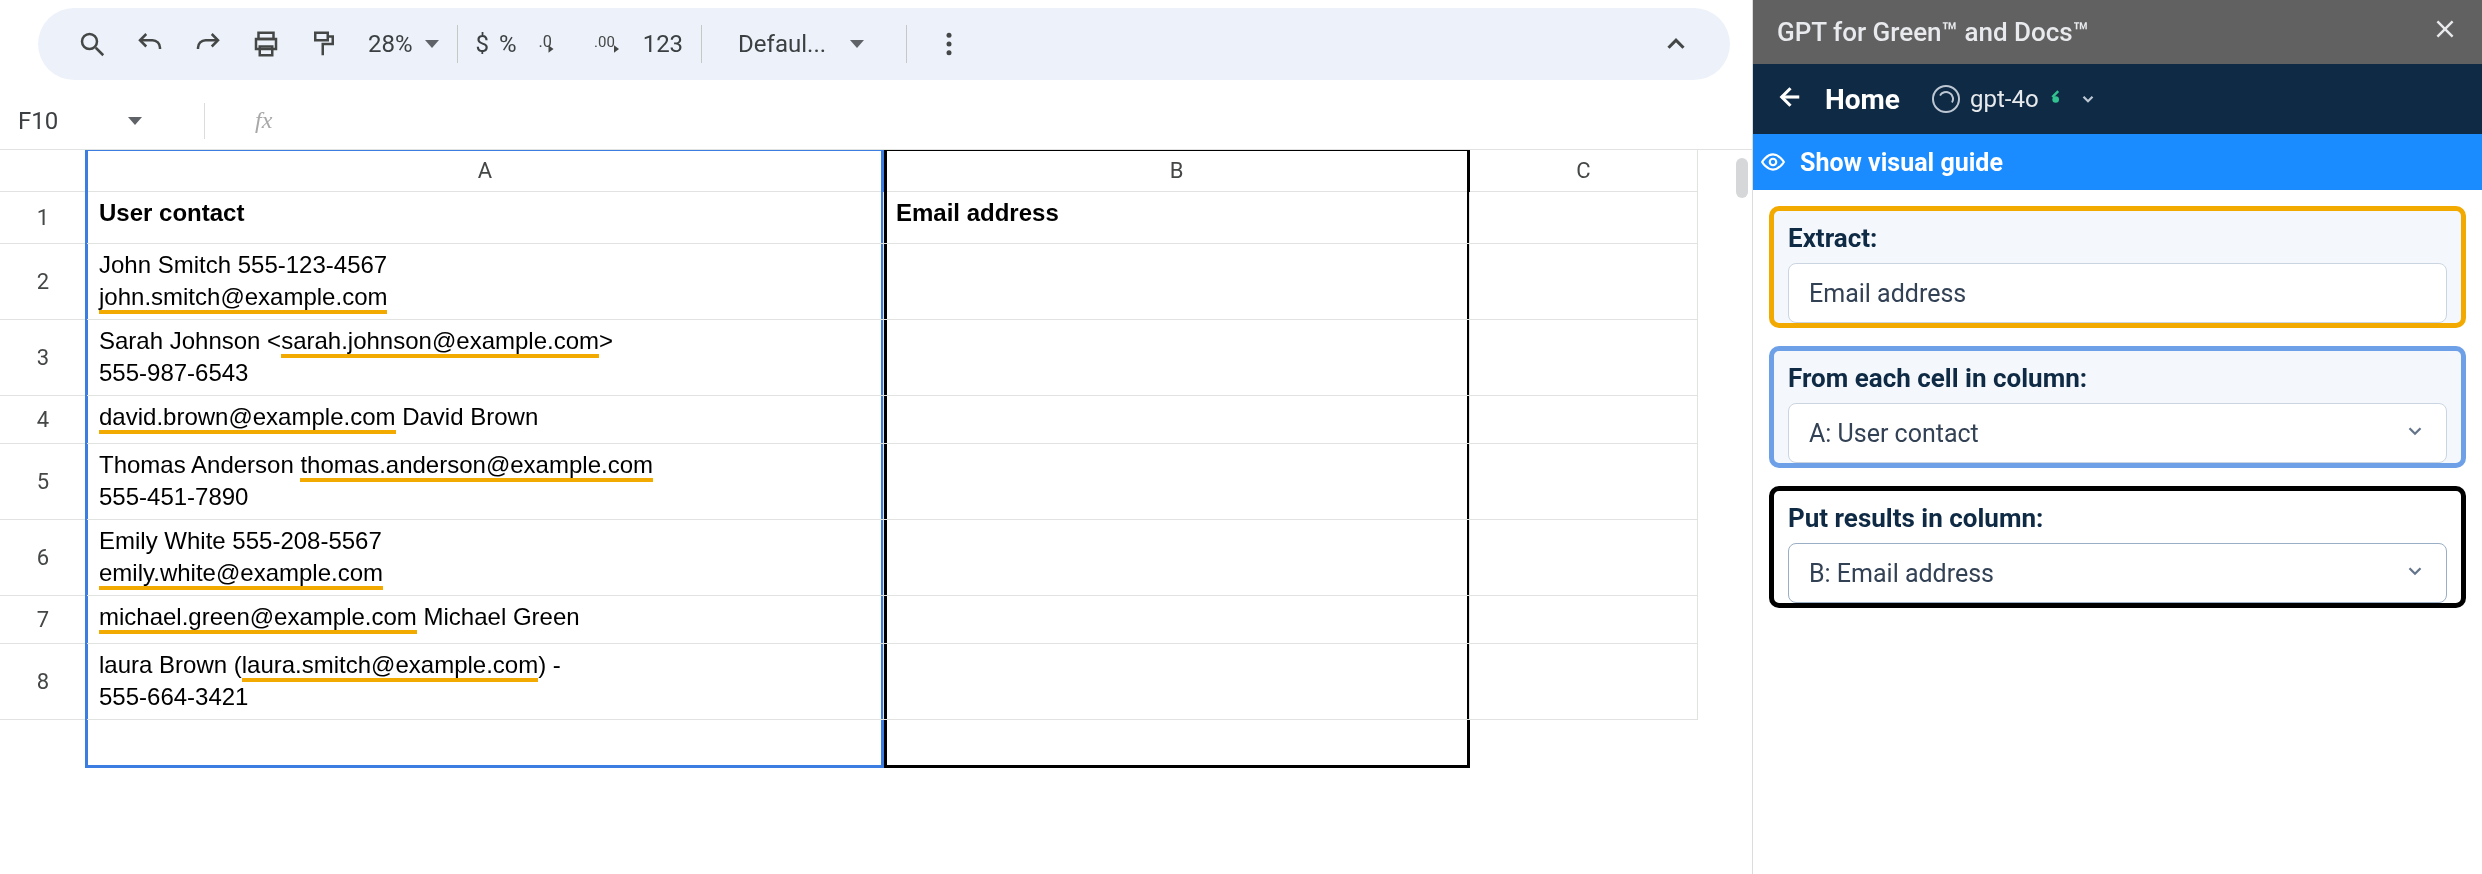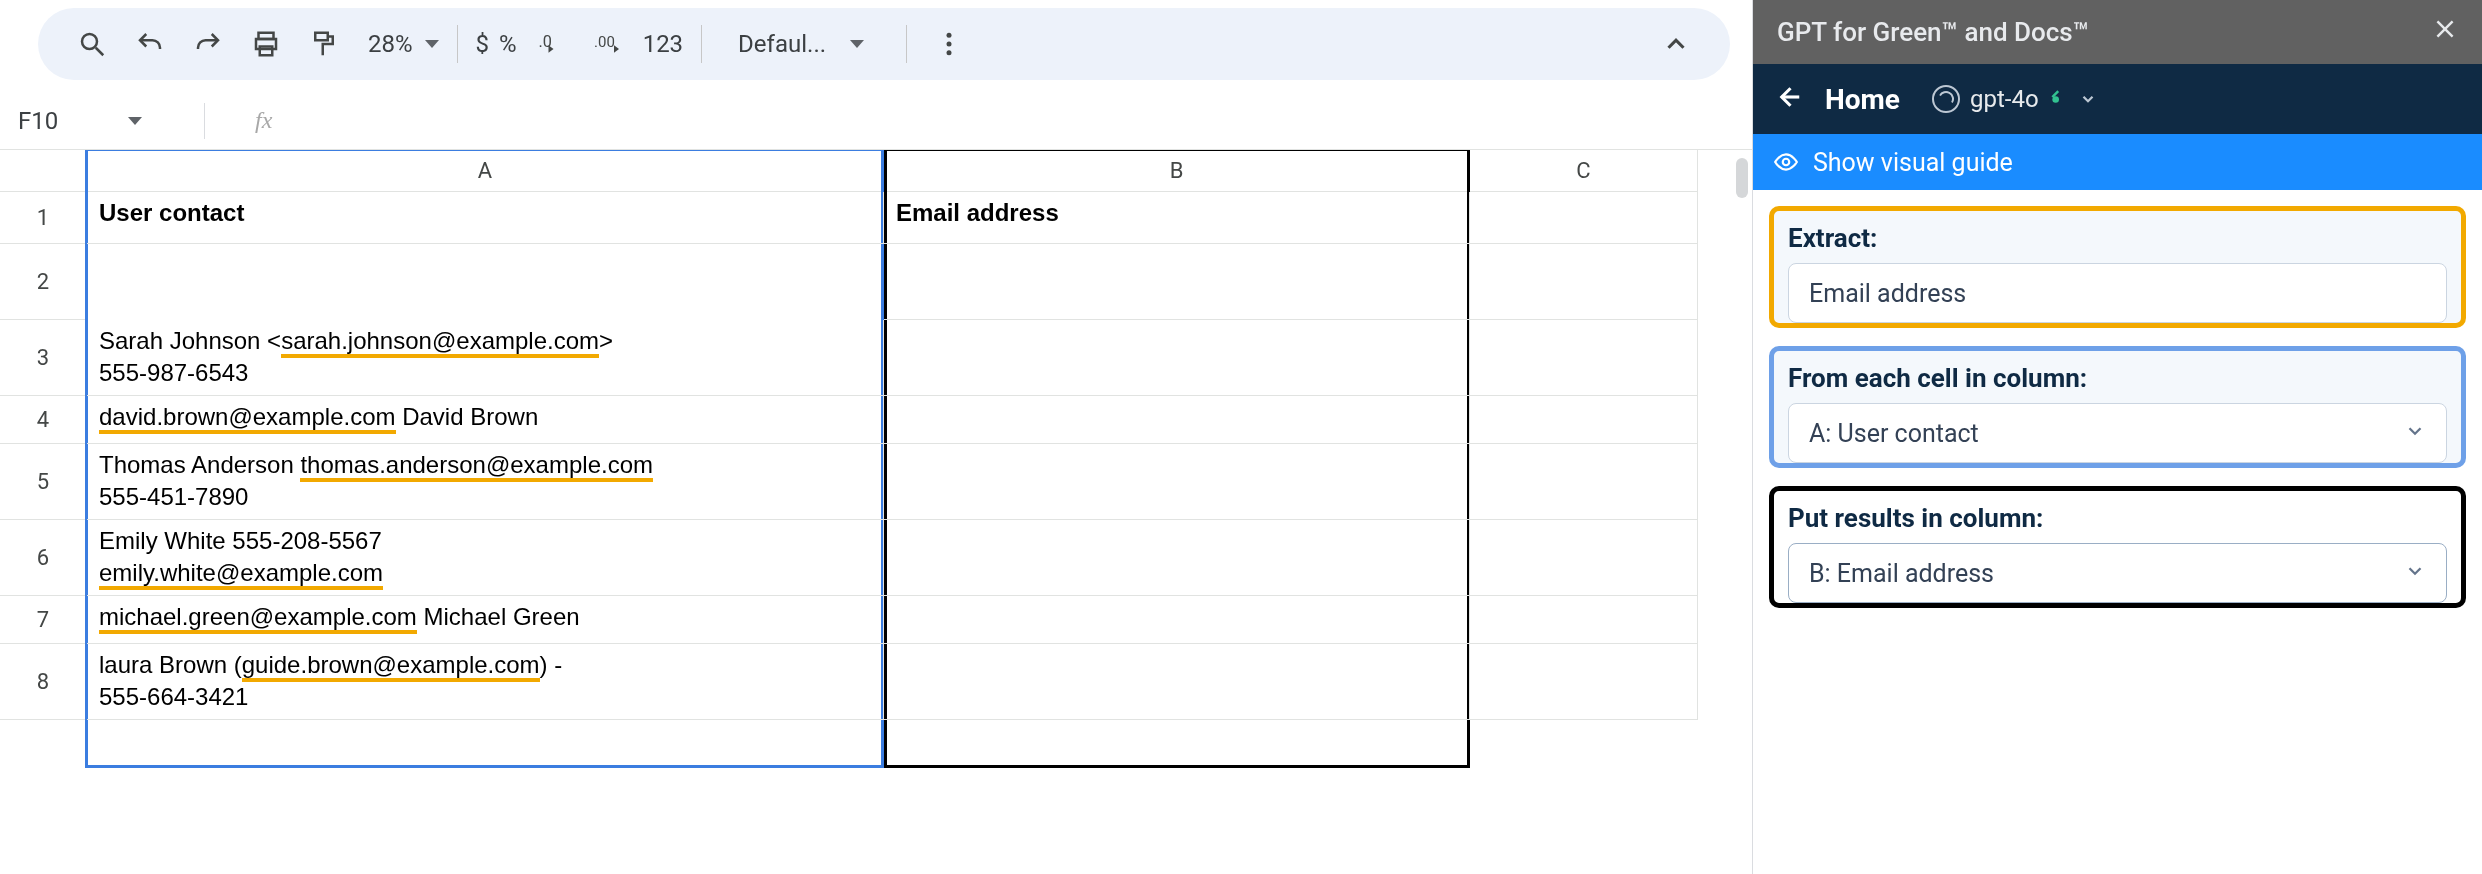--- a/index.html
+++ b/index.html
@@ -124,23 +124,23 @@
     .home-lbl { font-size:28px; font-weight:700; }
     .model-chip { display:flex; align-items:center; gap:10px; font-size:24px; opacity:0.9; margin-left:10px; }
     .key-ic { color:#36d399; }
     .visual-guide {
       height: 56px;
       background:#1a8cff;
       color:#fff;
       display:flex;
       align-items:center;
       gap:14px;
-      padding:0 20px;
+      padding:0 7px;
       font-size:25px;
-      font-weight:400;
+      font-weight:700;
     }
 
     .form-area { padding: 16px 16px; display:flex; flex-direction:column; gap:18px; }
 
     .form-block {
       border-radius:10px;
       padding: 12px 14px 0 14px;
       background:#f4f8fc;
     }
     .fb-label { font-size:26px; font-weight:700; color:#0f2a44; margin-bottom:10px; }
@@ -293,38 +293,39 @@
           <div class="rownum" style="height: 48px;">7</div>
           <div class="rownum" style="height: 76px;">8</div>
         </div>
       <div class="cells" id="cells" style="width: 1611px; height: 528px;">
 
         <div class="sel-colA" style="left:-2px; top:-44px; width:799px; height:620px;"></div>
         <div class="sel-colB" style="left:797px; top:-44px; width:586px; height:620px;"></div>
       <div class="cell bold" style="left: 0px; top: 0px; width: 797px; height: 52px;">User contact</div>
           <div class="cell bold" style="left: 797px; top: 0px; width: 586px; height: 52px;">Email address</div>
           <div class="cell" style="left: 1383px; top: 0px; width: 228px; height: 52px;"></div>
+          <div class="cell" style="left: 0px; top: 52px; width: 797px; height: 76px;">John Smitch 555-123-4567<br><span class="underline-email">john.smitch@example.com</span></div>
           <div class="cell" style="left: 797px; top: 52px; width: 586px; height: 76px;"></div>
           <div class="cell" style="left: 1383px; top: 52px; width: 228px; height: 76px;"></div>
           <div class="cell" style="left: 0px; top: 128px; width: 797px; height: 76px;">Sarah Johnson &lt;<span class="underline-email">sarah.johnson@example.com</span>&gt;<br>555-987-6543</div>
           <div class="cell" style="left: 797px; top: 128px; width: 586px; height: 76px;"></div>
           <div class="cell" style="left: 1383px; top: 128px; width: 228px; height: 76px;"></div>
           <div class="cell" style="left: 0px; top: 204px; width: 797px; height: 48px;"><span class="underline-email">david.brown@example.com</span> David Brown</div>
           <div class="cell" style="left: 797px; top: 204px; width: 586px; height: 48px;"></div>
           <div class="cell" style="left: 1383px; top: 204px; width: 228px; height: 48px;"></div>
           <div class="cell" style="left: 0px; top: 252px; width: 797px; height: 76px;">Thomas Anderson <span class="underline-email">thomas.anderson@example.com</span><br>555-451-7890</div>
           <div class="cell" style="left: 797px; top: 252px; width: 586px; height: 76px;"></div>
           <div class="cell" style="left: 1383px; top: 252px; width: 228px; height: 76px;"></div>
           <div class="cell" style="left: 0px; top: 328px; width: 797px; height: 76px;">Emily White 555-208-5567<br><span class="underline-email">emily.white@example.com</span></div>
           <div class="cell" style="left: 797px; top: 328px; width: 586px; height: 76px;"></div>
           <div class="cell" style="left: 1383px; top: 328px; width: 228px; height: 76px;"></div>
           <div class="cell" style="left: 0px; top: 404px; width: 797px; height: 48px;"><span class="underline-email">michael.green@example.com</span> Michael Green</div>
           <div class="cell" style="left: 797px; top: 404px; width: 586px; height: 48px;"></div>
           <div class="cell" style="left: 1383px; top: 404px; width: 228px; height: 48px;"></div>
-          <div class="cell" style="left: 0px; top: 452px; width: 797px; height: 76px;">laura Brown (<span class="underline-email">guide.brown@example.com</span>) -<br>555-664-3421</div>
+          <div class="cell" style="left: 0px; top: 452px; width: 797px; height: 76px;">laura Brown (<span class="underline-email">laura.smitch@example.com</span>) -<br>555-664-3421</div>
           <div class="cell" style="left: 797px; top: 452px; width: 586px; height: 76px;"></div>
           <div class="cell" style="left: 1383px; top: 452px; width: 228px; height: 76px;"></div>
         </div>
     </div>
     <div class="vscroll-hint"></div>
   </div>
 </div>
 
 <div class="addon">
   <div class="addon-title">

